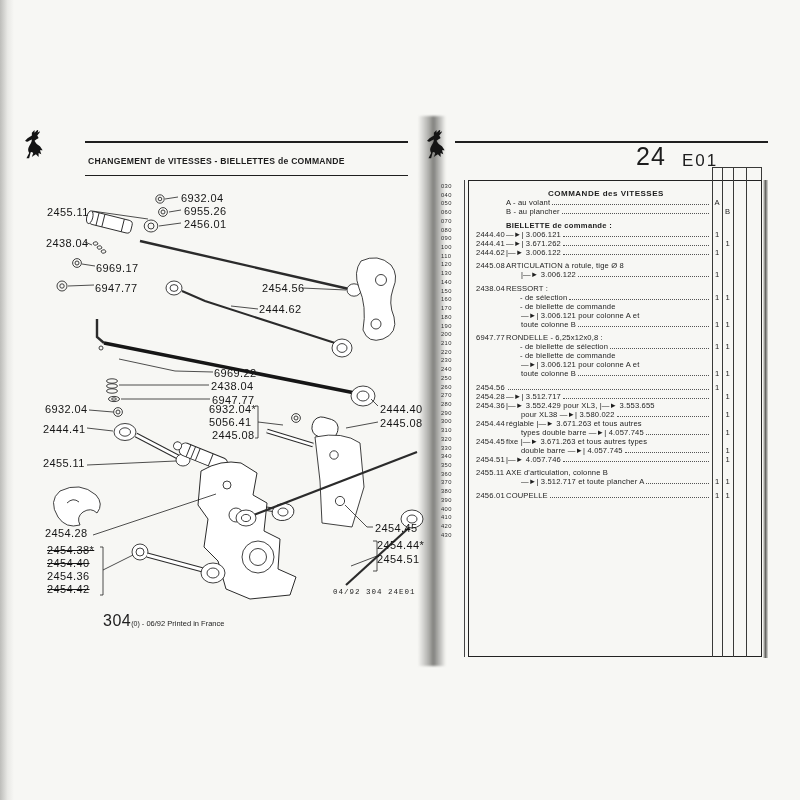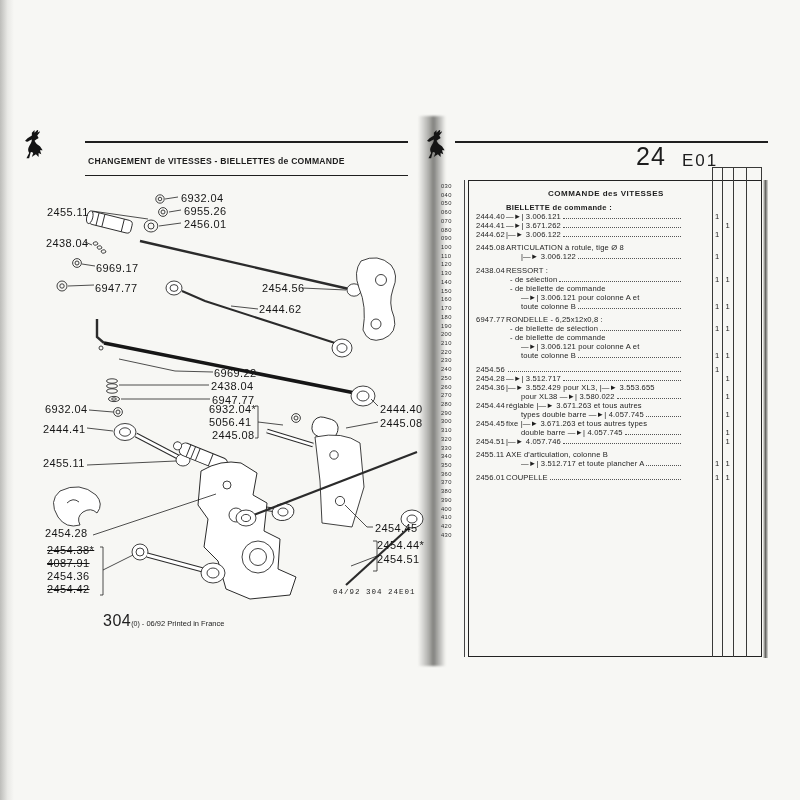--- a/index.html
+++ b/index.html
@@ -23,28 +23,28 @@
   
   .lion{width:27px;height:35px}
   
   .rnums{left:441px;top:182px;width:21px;font-size:5.8px;line-height:8.72px;
          color:#2e2e2e;text-align:left;letter-spacing:.4px}
   .rnum{height:8.72px}
   
   .tframe{left:468px;top:180px;width:294px;height:477px;border:1.3px solid #222;box-sizing:border-box}
   .vline{top:180px;width:1px;height:477px;background:#3a3a38}
   .capbox{left:712px;top:167px;width:50px;height:13px;border:1px solid #3a3a38;border-bottom:none;box-sizing:border-box}
-  .rows{left:468px;top:189px;width:266px}
+  .rows{left:468px;top:189px;width:294px}
   .trow{display:flex;align-items:baseline;position:relative;height:9px;line-height:9px;
         font-size:7.6px;padding-right:51px;box-sizing:border-box;white-space:nowrap}
   .tp{flex:none;width:30px;padding-left:8px;letter-spacing:.2px}
   .tt{flex:none;letter-spacing:.15px}
   .dots{flex:1 1 auto;min-width:0;display:none;border-bottom:1px dotted #555;margin:0 2px 1.5px 2px}
   .led .dots{display:block}
-  .ind1 .tt{margin-left:4px}
+  .ind1 .tt{margin-left:14px}
   .ind2 .tt{margin-left:15px}
   .bold .tt{font-weight:bold;letter-spacing:.3px}
   .center .tt{margin-left:80px;font-weight:bold;font-size:8px;letter-spacing:.5px}
   .sp{height:4.5px}
   .q{position:absolute;top:0;text-align:center;font-size:7.6px}
   .qa{left:244px;width:10px}
   .qb{left:254px;width:11px}
   
   .plabel{position:absolute;font-size:11px;letter-spacing:.4px;color:#161616;white-space:nowrap}
   .strike{text-decoration:line-through}
@@ -215,21 +215,21 @@
 <span class="plabel" style="left:45px;top:403px">6932.04</span>
 <span class="plabel" style="left:209px;top:403px">6932.04*</span>
 <span class="plabel" style="left:209px;top:416px">5056.41</span>
 <span class="plabel" style="left:212px;top:429px">2445.08</span>
 <span class="plabel" style="left:43px;top:423px">2444.41</span>
 <span class="plabel" style="left:380px;top:403px">2444.40</span>
 <span class="plabel" style="left:380px;top:417px">2445.08</span>
 <span class="plabel" style="left:43px;top:457px">2455.11</span>
 <span class="plabel" style="left:45px;top:527px">2454.28</span>
 <span class="plabel strike" style="left:47px;top:544px">2454.38*</span>
-<span class="plabel strike" style="left:47px;top:557px">4087.91</span>
+<span class="plabel strike" style="left:47px;top:557px">2454.40</span>
 <span class="plabel" style="left:47px;top:570px">2454.36</span>
 <span class="plabel strike" style="left:47px;top:583px">2454.42</span>
 <span class="plabel" style="left:375px;top:522px">2454.45</span>
 <span class="plabel" style="left:377px;top:539px">2454.44*</span>
 <span class="plabel" style="left:377px;top:553px">2454.51</span>
 
 <div class="abs rnums">
 
 <div class="rnum">030</div>
     <div class="rnum">040</div>
@@ -288,21 +288,35 @@
 <div class="abs rows">
 
     <div class="trow center">
 
       <span class="tt">COMMANDE des VITESSES</span>
 
       <span class="q qa"></span>
       <span class="q qb"></span>
     </div>
 
-
+    <div class="trow led">
+      <span class="tp"></span>
+      <span class="tt">A - au volant</span>
+      <span class="dots"></span>
+      <span class="q qa">A</span>
+      <span class="q qb"></span>
+    </div>
+
+    <div class="trow led">
+      <span class="tp"></span>
+      <span class="tt">B - au plancher</span>
+      <span class="dots"></span>
+      <span class="q qa"></span>
+      <span class="q qb">B</span>
+    </div>
 
     <div class="trow sp">
       <span class="tp"></span>
       <span class="tt"></span>
 
       <span class="q qa"></span>
       <span class="q qb"></span>
     </div>
 
     <div class="trow bold">

